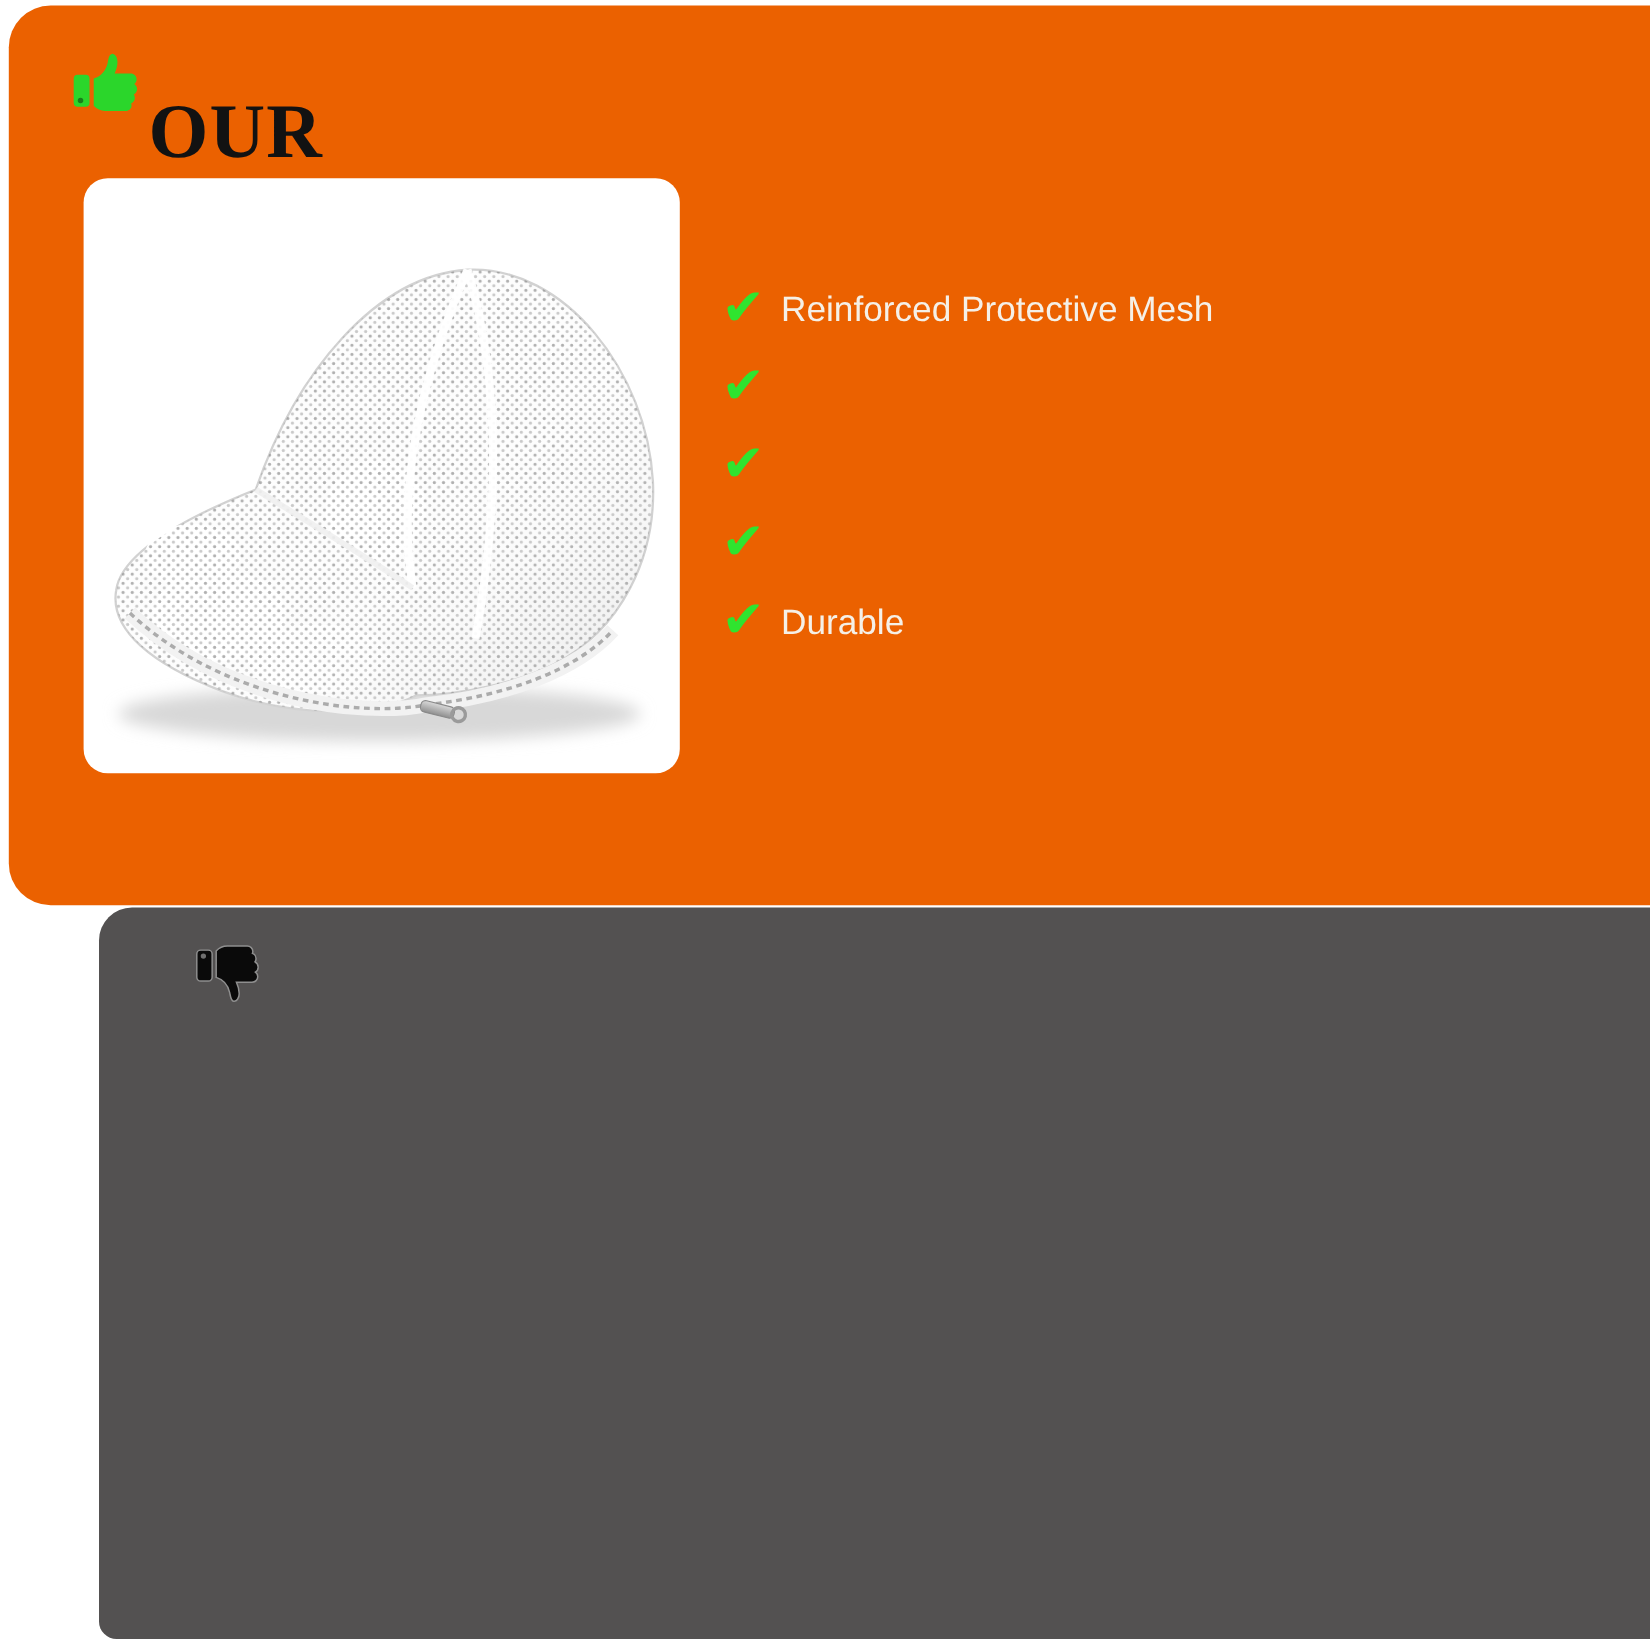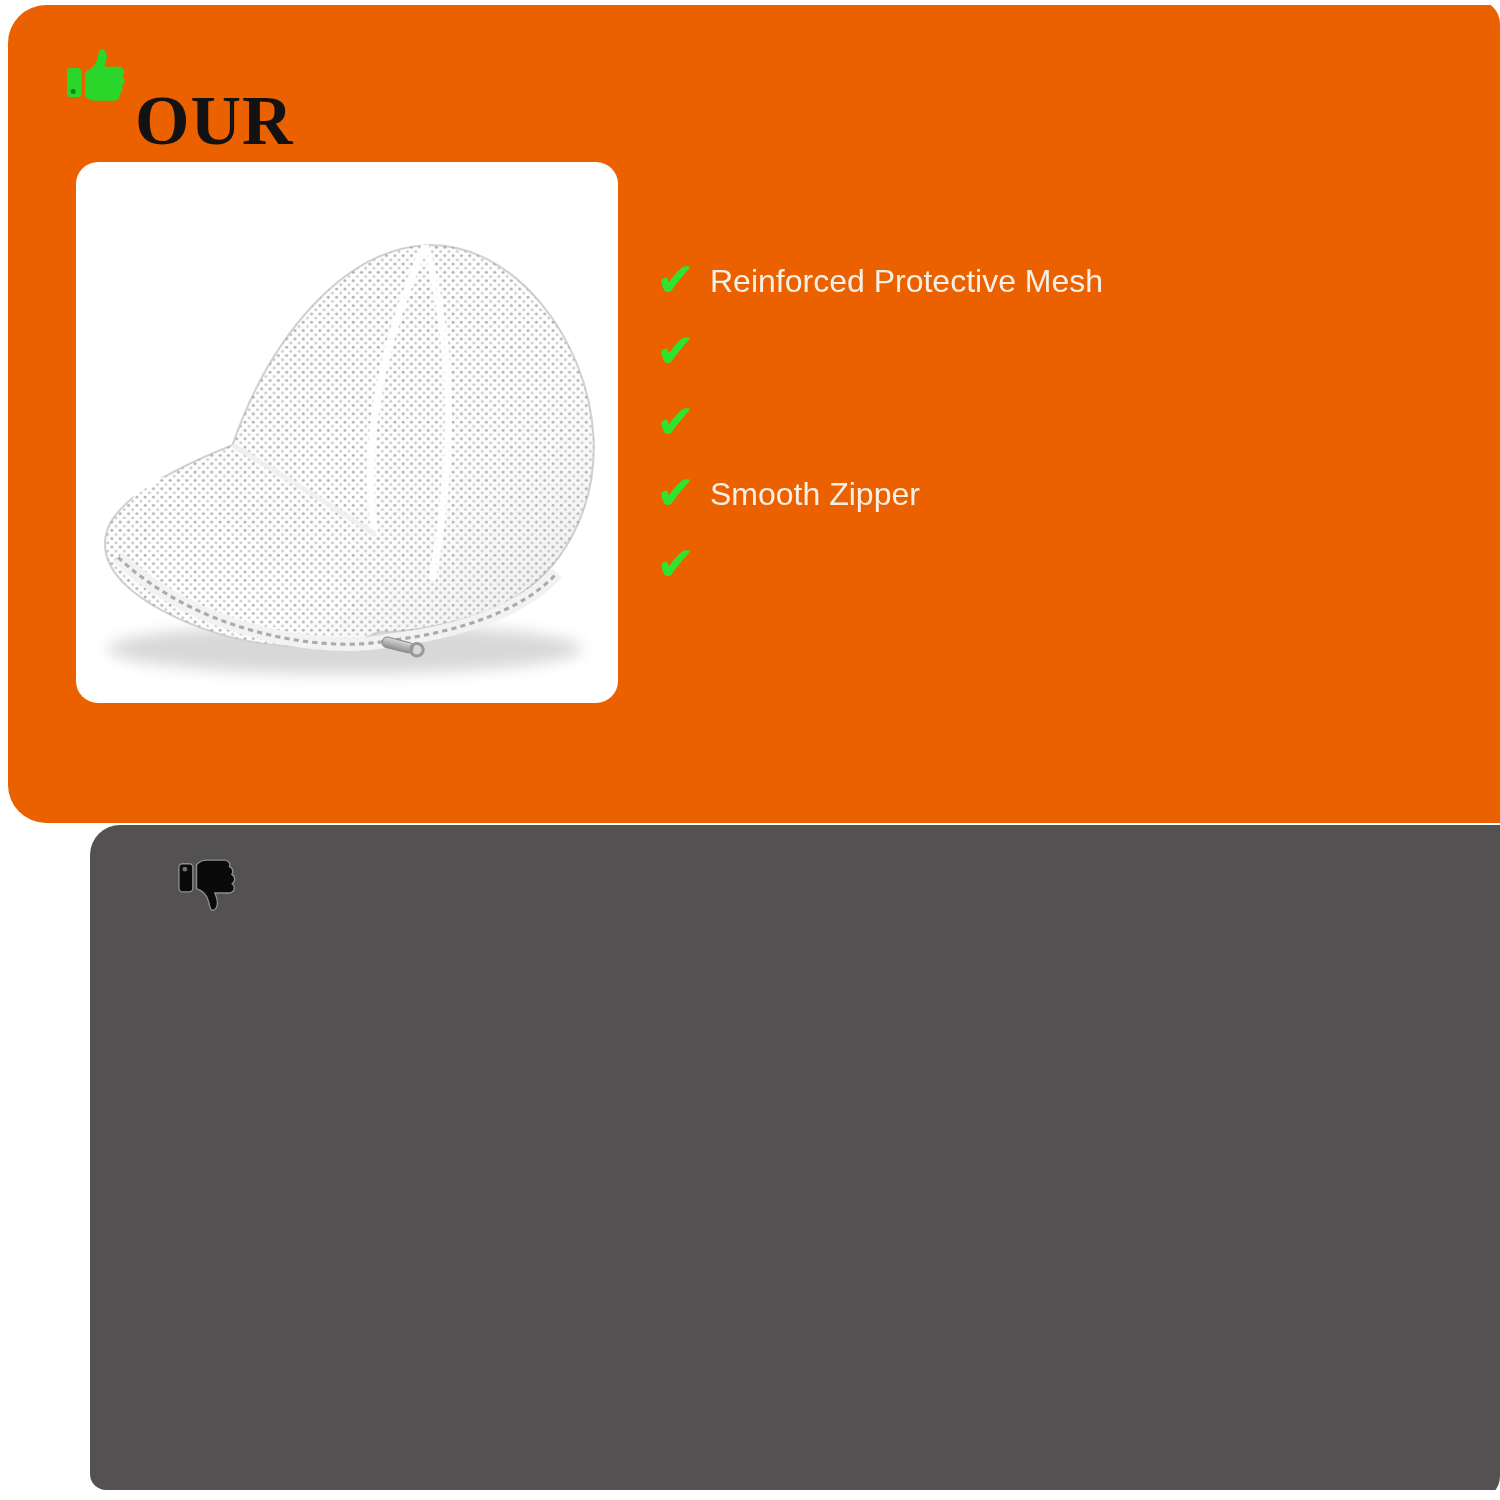--- a/index.html
+++ b/index.html
@@ -1,17 +1,17 @@
 <!DOCTYPE html>
 <html><head>
 <meta charset="utf-8">
 <style>
   html,body{margin:0;padding:0;background:#fff;}
   .canvas{position:relative;width:1500px;height:1500px;background:#fff;overflow:hidden;
-          font-family:"Liberation Sans",sans-serif;border-radius:24px;}
+          font-family:"Liberation Sans",sans-serif;}
 
   
   .orange-panel{position:absolute;left:8px;top:5px;right:0;height:818px;
                 background:#EB6100;border-radius:38px 0 0 38px;}
   .gray-panel{position:absolute;left:90px;top:825px;right:0;height:665px;
               background:#535151;border-radius:30px 0 0 16px;}
 
   
   .hdr-icon{position:absolute;}
   .hdr-text{position:absolute;font-family:"Liberation Serif",serif;font-weight:700;color:#121212;
@@ -114,25 +114,25 @@
         <li>
           <span class="chk">✔</span>
         </li>
 
         <li>
           <span class="chk">✔</span>
         </li>
 
         <li>
           <span class="chk">✔</span>
-          <span class="feature-label">Smooth Zipper</span>
         </li>
 
         <li>
           <span class="chk">✔</span>
+          <span class="feature-label">Durable</span>
         </li>
       </ul>
   </section>
 
   <section class="gray-panel">
 
     <svg class="hdr-icon" style="left:86px;top:32px;width:62px;height:60px;" viewBox="0 0 32 30">
       <g transform="scale(1,-1) translate(0,-30)">
         <rect x="1.5" y="12.5" width="7.2" height="14.5" rx="1.8" fill="#0A0A0A" stroke="#8f8f8f" stroke-width="0.7"></rect>
         <circle cx="4.6" cy="24.2" r="1.25" fill="#6f6f6f"></circle>

